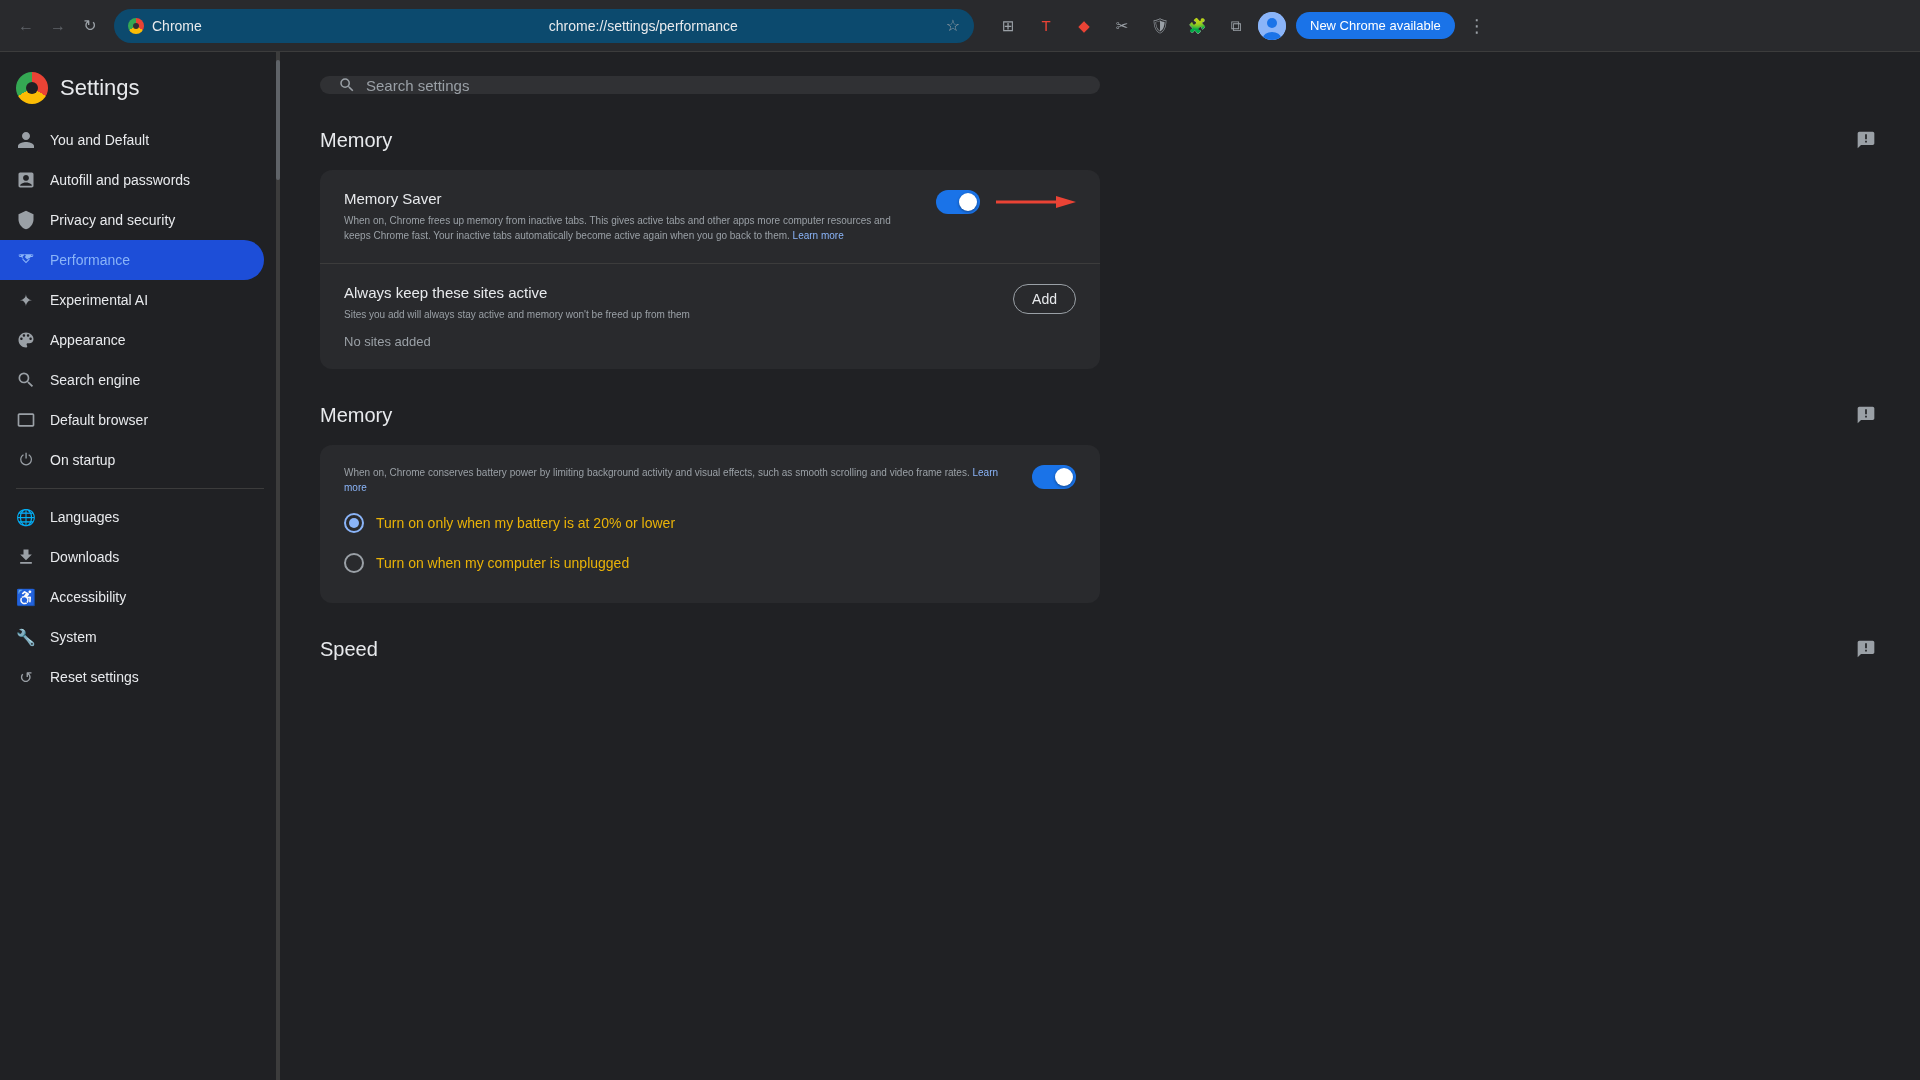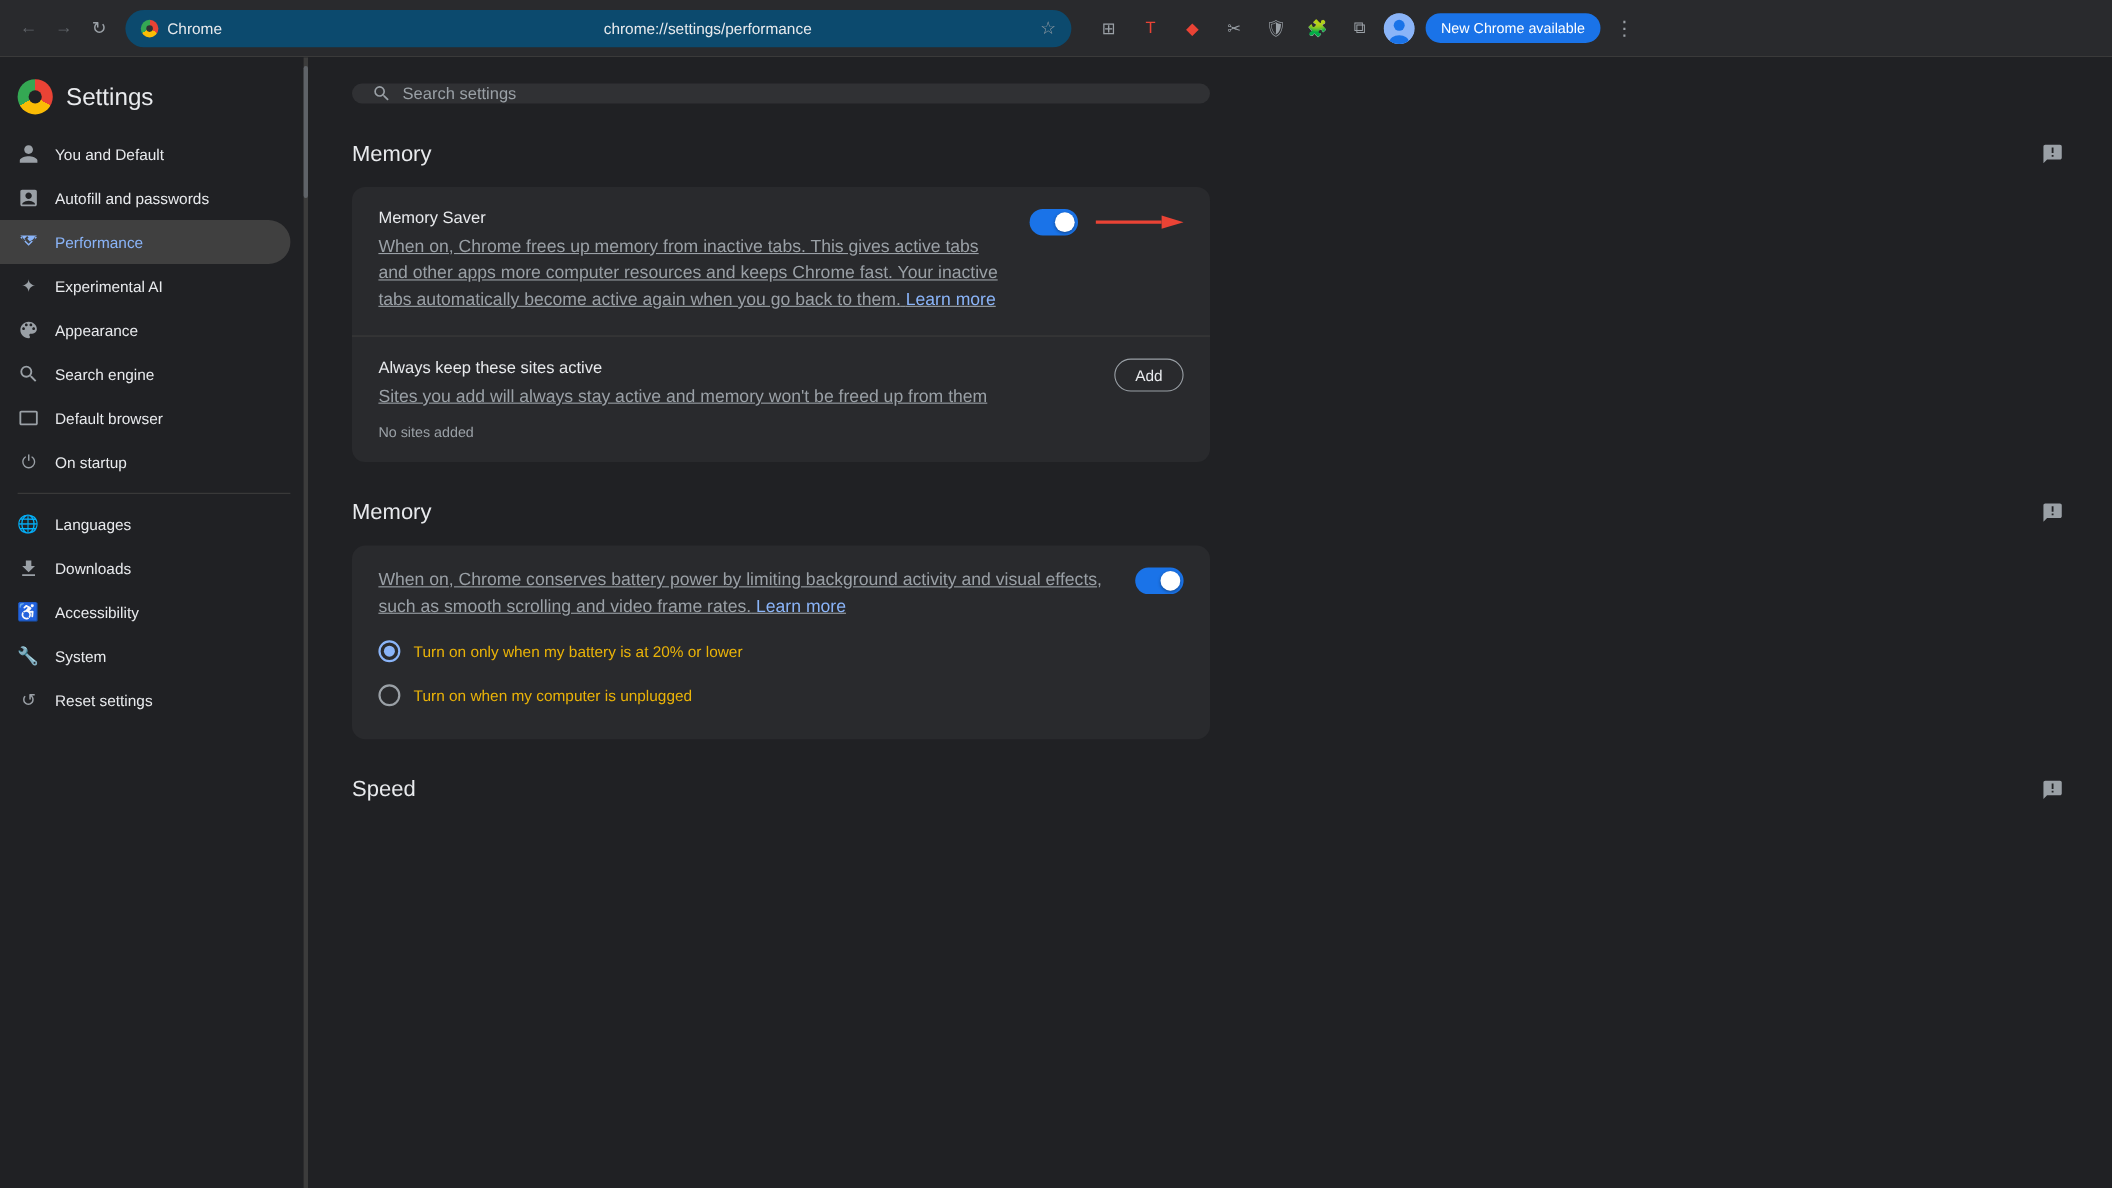--- a/index.html
+++ b/index.html
@@ -196,21 +196,21 @@
       display: flex;
       align-items: center;
       gap: 14px;
       padding: 10px 16px;
       cursor: pointer;
       border-radius: 0 24px 24px 0;
       margin-right: 16px;
       color: #e8eaed;
     }
     .nav-item.active {
-      background: #404040;
+      background: #1d4ed8;
       color: #8ab4f8;
       text-align: right;
     }
     .nav-item.active .nav-label { color: #8ab4f8; }
     .nav-icon {
       width: 20px;
       height: 20px;
       display: flex;
       align-items: center;
       justify-content: center;
@@ -302,24 +302,23 @@
       justify-content: space-between;
       gap: 16px;
     }
     .card-section-title {
       font-size: 15px;
       font-weight: 500;
       color: #e8eaed;
       margin-bottom: 6px;
     }
     .card-section-desc {
-      font-size: 16px;
+      font-size: 10px;
       color: #9aa0a6;
       line-height: 1.5;
-      text-decoration: underline;
     }
     .card-section-desc a {
       color: #8ab4f8;
       text-decoration: none;
     }
 
     
     .add-btn {
       border: 1px solid #9aa0a6;
       background: transparent;
@@ -463,20 +462,28 @@
 
     <div class="nav-item">
       <div class="nav-icon">
         <svg class="icon-svg" viewBox="0 0 24 24">
             <path d="M19 3H5c-1.1 0-2 .9-2 2v14c0 1.1.9 2 2 2h14c1.1 0 2-.9 2-2V5c0-1.1-.9-2-2-2zm-7 3c1.93 0 3.5 1.57 3.5 3.5S13.93 13 12 13s-3.5-1.57-3.5-3.5S10.07 6 12 6zm7 13H5v-.23c0-.62.28-1.2.76-1.58C7.47 15.82 9.64 15 12 15s4.53.82 6.24 2.19c.48.38.76.97.76 1.58V19z"></path>
           </svg>
       </div>
       <span class="nav-label">Autofill and passwords</span>
     </div>
 
+    <div class="nav-item">
+      <div class="nav-icon">
+        <svg class="icon-svg" viewBox="0 0 24 24">
+            <path d="M12 1L3 5v6c0 5.55 3.84 10.74 9 12 5.16-1.26 9-6.45 9-12V5l-9-4z"></path>
+          </svg>
+      </div>
+      <span class="nav-label">Privacy and security</span>
+    </div>
 
     <div class="nav-item active">
       <div class="nav-icon">
         <svg class="icon-svg" viewBox="0 0 24 24">
             <path d="M19.5 5.5L18 7l1.5 1.5-3 3L15 10l-1.5 1.5-3-3L12 7l-1.5-1.5-3 3L9 10l-1.5 1.5-3-3L6 7 4.5 5.5 3 7l9 9 9-9-1.5-1.5zM12 14L3 5h18L12 14z"></path>
           </svg>
       </div>
       <span class="nav-label">Performance</span>
     </div>
 

